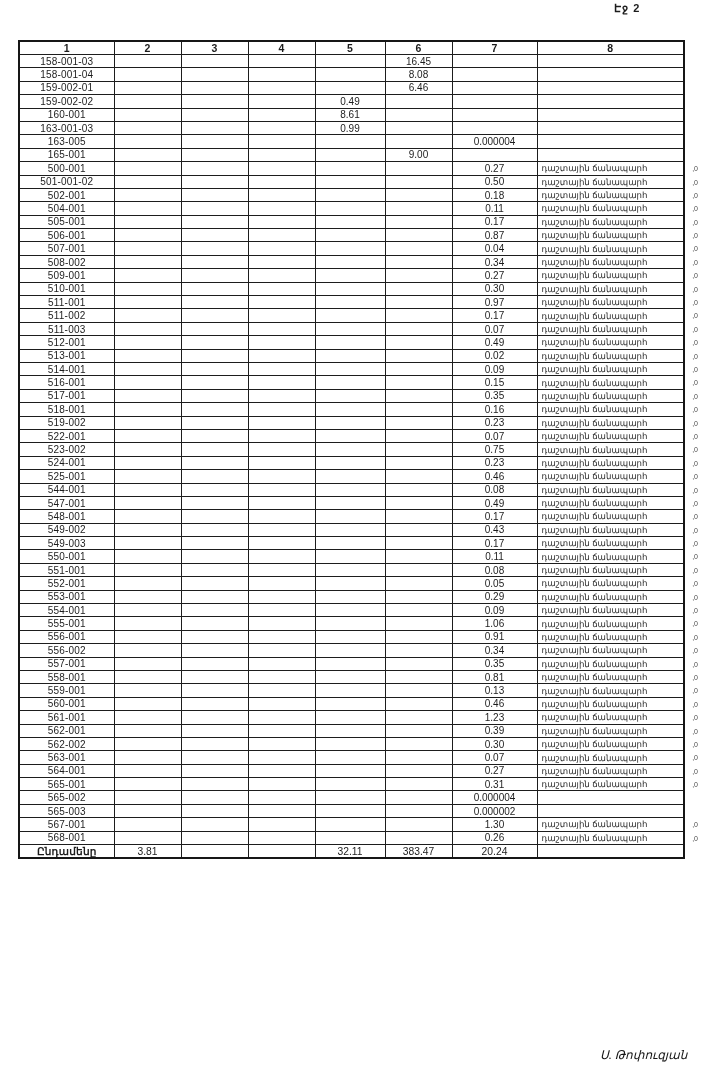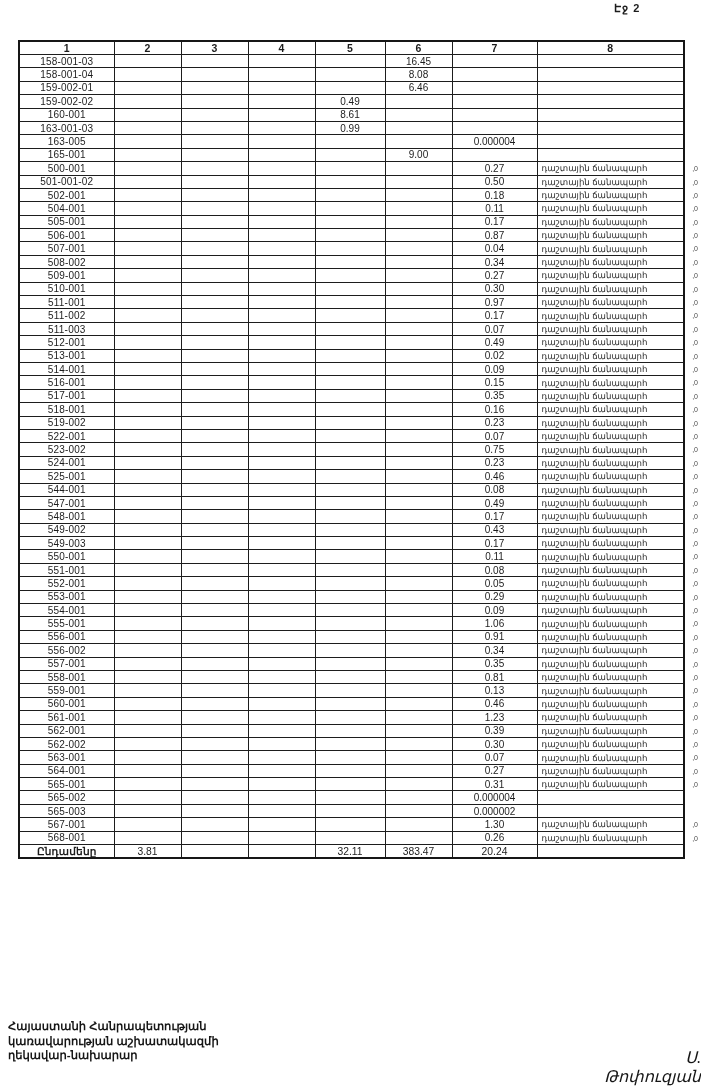--- a/index.html
+++ b/index.html
@@ -44,21 +44,21 @@
   }
   tr.total td { font-size:10.3px; }
   tr.total td.col1 { font-weight:bold; font-size:10.5px; }
   .footer {
     position:absolute; left:8px; top:1019px;
     font-size:11.5px; font-weight:bold; line-height:14.5px;
     color:#161616;
   }
   .signature {
     position:absolute; left:600px; top:1048px;
-    font-size:16px; font-style:italic;
+    font-size:12px; font-style:italic;
     font-family:"Liberation Serif", serif;
     color:#161616;
     text-align:right;
   }
 </style>
 </head>
 <body>
 
 <div class="page">
 
@@ -684,21 +684,16 @@
           <td class="col3"></td>
           <td class="col4"></td>
           <td class="col5">32.11</td>
           <td class="col6">383.47</td>
           <td class="col7">20.24</td>
           <td class="col8"></td>
         </tr>
       </tbody>
   </table>
 
-  <div class="footer">
-    <div>Հայաստանի Հանրապետության</div>
-    <div>կառավարության աշխատակազմի</div>
-    <div>ղեկավար-նախարար</div>
-  </div>
 
   <div class="signature">Ս. Թոփուզյան</div>
 
 </div>
 
 </body></html>

